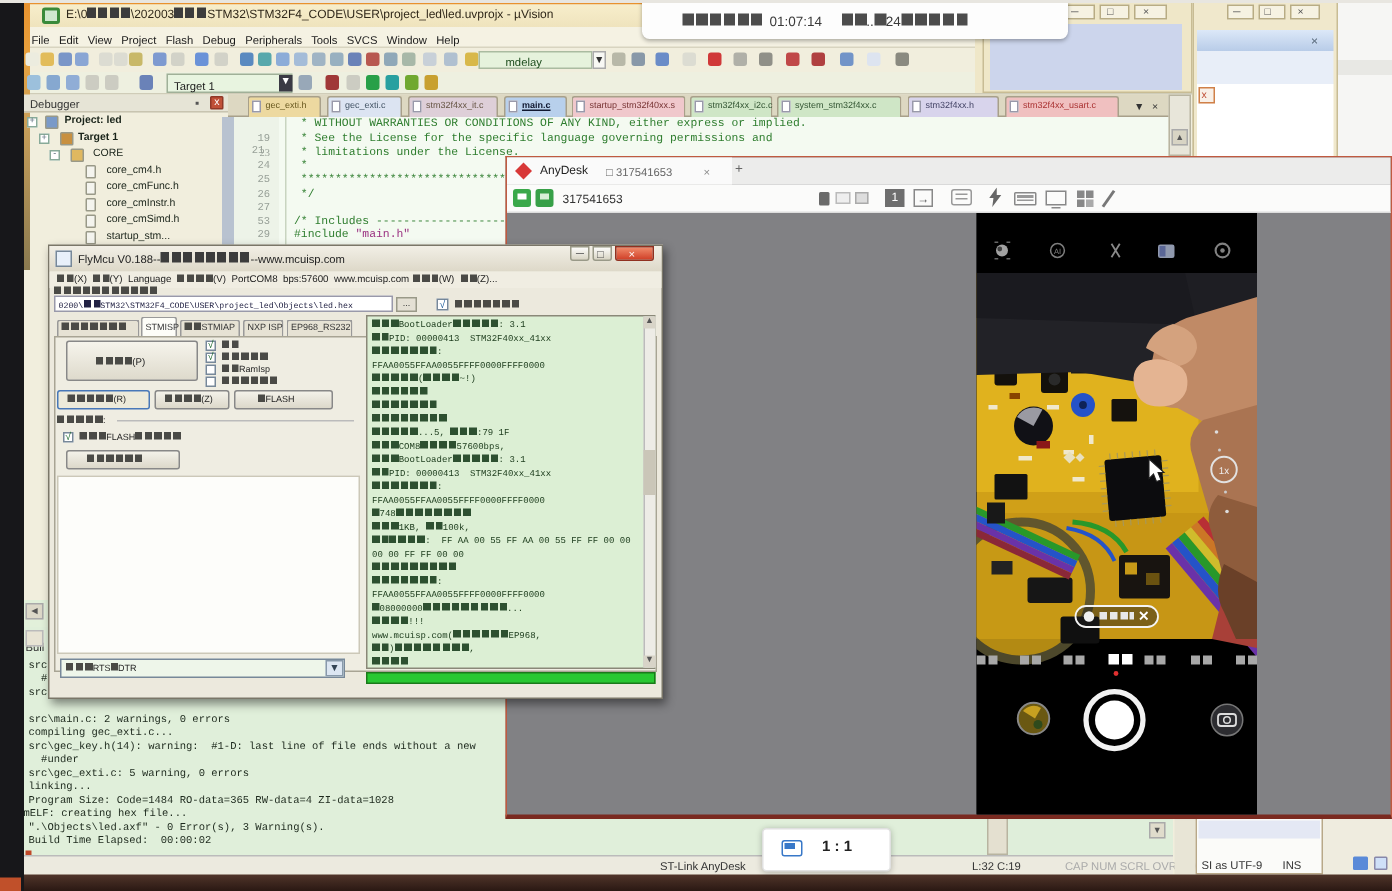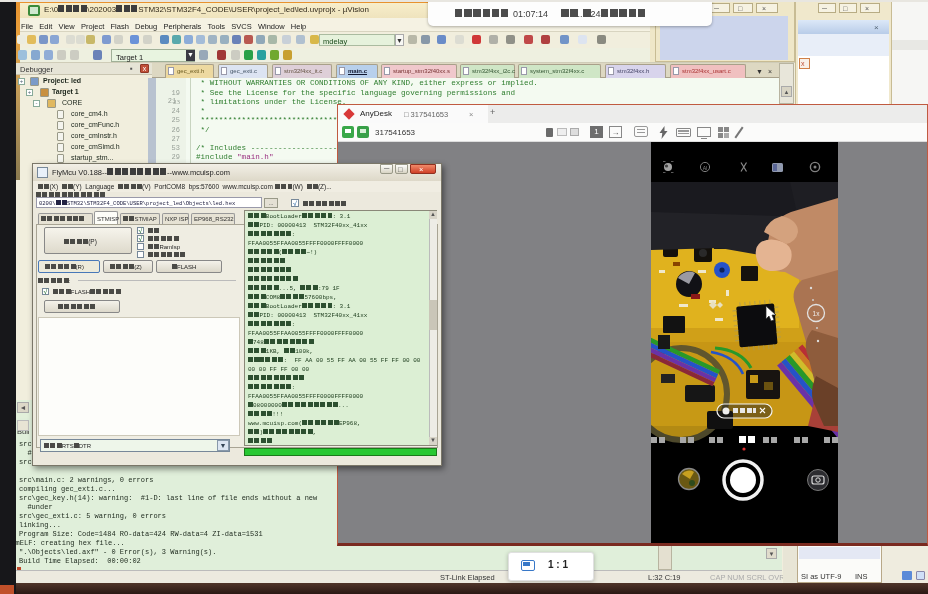--- a/index.html
+++ b/index.html
@@ -73,21 +73,21 @@
     <div class="a" style="left: 199px; top: 50px; width: 9px; height: 10px; border-radius: 2px; background: rgb(152, 168, 184);"></div>
     <div class="a" style="left: 217px; top: 50px; width: 9px; height: 10px; border-radius: 2px; background: rgb(160, 56, 56);"></div>
     <div class="a" style="left: 231px; top: 50px; width: 9px; height: 10px; border-radius: 2px; background: rgb(204, 204, 194);"></div>
     <div class="a" style="left: 244px; top: 50px; width: 9px; height: 10px; border-radius: 2px; background: rgb(40, 160, 72);"></div>
     <div class="a" style="left: 257px; top: 50px; width: 9px; height: 10px; border-radius: 2px; background: rgb(40, 160, 160);"></div>
     <div class="a" style="left: 270px; top: 50px; width: 9px; height: 10px; border-radius: 2px; background: rgb(112, 168, 48);"></div>
     <div class="a" style="left: 283px; top: 50px; width: 9px; height: 10px; border-radius: 2px; background: rgb(200, 160, 48);"></div>
   </div>
 
 <div class="a" style="left:319px;top:34px;width:76px;height:12px;background:#e6f2dc;border:1px solid #aabba0">
-    <span class="t" style="left:3px;top:2px;color:#1a4a1a">mdelay</span>
+    <span class="t" style="left:17px;top:2px;color:#1a4a1a">mdelay</span>
   </div>
 <div class="a" style="left:395px;top:34px;width:9px;height:12px;background:#f8f8f4;border:1px solid #aaa;font:7px/11px 'Liberation Sans';text-align:center;color:#333">▼</div>
 
 <div class="a" style="left:111px;top:49px;width:84px;height:13px;background:#e8f4e0;border:1px solid #a0b098;">
     <span class="t" style="left:4px;top:2.5px;color:#1a1a1a">Target 1</span>
   </div>
 <div class="a" style="left:186px;top:50px;width:9px;height:11px;background:#3a3a44;font:7px/10px 'Liberation Sans';text-align:center;color:#fff">▼</div>
 
 <div class="a" style="left:16px;top:63px;width:136px;height:12px;background:#e6e4d6;border-bottom:1px solid #c8c4b0"></div>
 <div class="t" style="left:20px;top:65px;color:#333">Debugger</div>
@@ -122,32 +122,32 @@
 <div class="t" style="left:17px;top:427px;color:#333">Buil</div>
 <div class="a" style="left:17px;top:402px;width:12px;height:11px;background:#dcd8c8;border:1px solid #aaa;font:7px/10px 'Liberation Sans';text-align:center;color:#555">◄</div>
 <div class="a" style="left:17px;top:420px;width:12px;height:11px;background:#e8e4d4;border:1px solid #bbb"></div>
 <div class="a" id="bout" style="position: absolute; left: 0px; top: 0px; width: 0px; height: 0px; overflow: visible;">
     <div class="m" style="left: 19px; top: 475.5px; color: rgb(28, 40, 28); font-size: 7px;">src\main.c: 2 warnings, 0 errors</div>
     <div class="m" style="left: 19px; top: 484.55px; color: rgb(28, 40, 28); font-size: 7px;">compiling gec_exti.c...</div>
     <div class="m" style="left: 19px; top: 493.6px; color: rgb(28, 40, 28); font-size: 7px;">src\gec_key.h(14): warning:  #1-D: last line of file ends without a new</div>
     <div class="m" style="left: 19px; top: 502.65px; color: rgb(28, 40, 28); font-size: 7px;">  #under</div>
     <div class="m" style="left: 19px; top: 511.7px; color: rgb(28, 40, 28); font-size: 7px;">src\gec_exti.c: 5 warning, 0 errors</div>
     <div class="m" style="left: 19px; top: 520.75px; color: rgb(28, 40, 28); font-size: 7px;">linking...</div>
-    <div class="m" style="left: 19px; top: 529.8px; color: rgb(28, 40, 28); font-size: 7px;">Program Size: Code=1484 RO-data=424 RW-data=4 ZI-data=1531</div>
+    <div class="m" style="left: 19px; top: 529.8px; color: rgb(28, 40, 28); font-size: 7px;">Program Size: Code=1484 RO-data=365 RW-data=4 ZI-data=1028</div>
     <div class="m" style="left: 3px; top: 538.85px; color: rgb(28, 40, 28); font-size: 7px;">FromELF: creating hex file...</div>
     <div class="m" style="left: 19px; top: 547.9px; color: rgb(28, 40, 28); font-size: 7px;">".\Objects\led.axf" - 0 Error(s), 3 Warning(s).</div>
     <div class="m" style="left: 19px; top: 556.95px; color: rgb(28, 40, 28); font-size: 7px;">Build Time Elapsed:  00:00:02</div>
     <div class="a" style="left: 17px; top: 567px; width: 4px; height: 8px; background: rgb(192, 72, 40);"></div>
     <div class="m" style="left: 19px; top: 440px; color: rgb(28, 40, 28); font-size: 7px;">src</div>
     <div class="m" style="left: 19px; top: 449px; color: rgb(28, 40, 28); font-size: 7px;">  #</div>
     <div class="m" style="left: 19px; top: 458px; color: rgb(28, 40, 28); font-size: 7px;">src</div>
   </div>
 
 <div class="a" style="left:16px;top:570px;width:766px;height:13px;background:#eceadf;border-top:1px solid #bbb"></div>
-<div class="t" style="left:440px;top:573px;color:#333">ST-Link Elapsed</div>
+<div class="t" style="left:440px;top:573px;color:#333">ST-Link AnyDesk</div>
 <div class="t" style="left:648px;top:573px;color:#333">L:32 C:19</div>
 <div class="t" style="left:710px;top:573px;color:#aaa">CAP NUM SCRL OVR R/W</div>
 <div class="a" style="left:672px;top:545px;width:110px;height:25px;background:#dfeeda"></div>
 <div class="a" style="left:766px;top:548px;width:11px;height:11px;background:#e0dccc;border:1px solid #aaa;font:6px/10px 'Liberation Sans';text-align:center;color:#555">▼</div>
 <div class="a" style="left:783px;top:545px;width:14px;height:38px;background:#e8e5d6"></div>
 <div class="a" style="left:797px;top:545px;width:85px;height:38px;background:#fbfbf9;border:1px solid #b8a888"></div>
 <div class="a" style="left:799px;top:547px;width:81px;height:12px;background:#e4e8f4"></div>
 <div class="a" style="left:882px;top:545px;width:46px;height:38px;background:#efecdf"></div>
 <div class="t" style="left:801px;top:572px;color:#333">SI as UTF-9</div>
 <div class="t" style="left:855px;top:572px;color:#333">INS</div>

